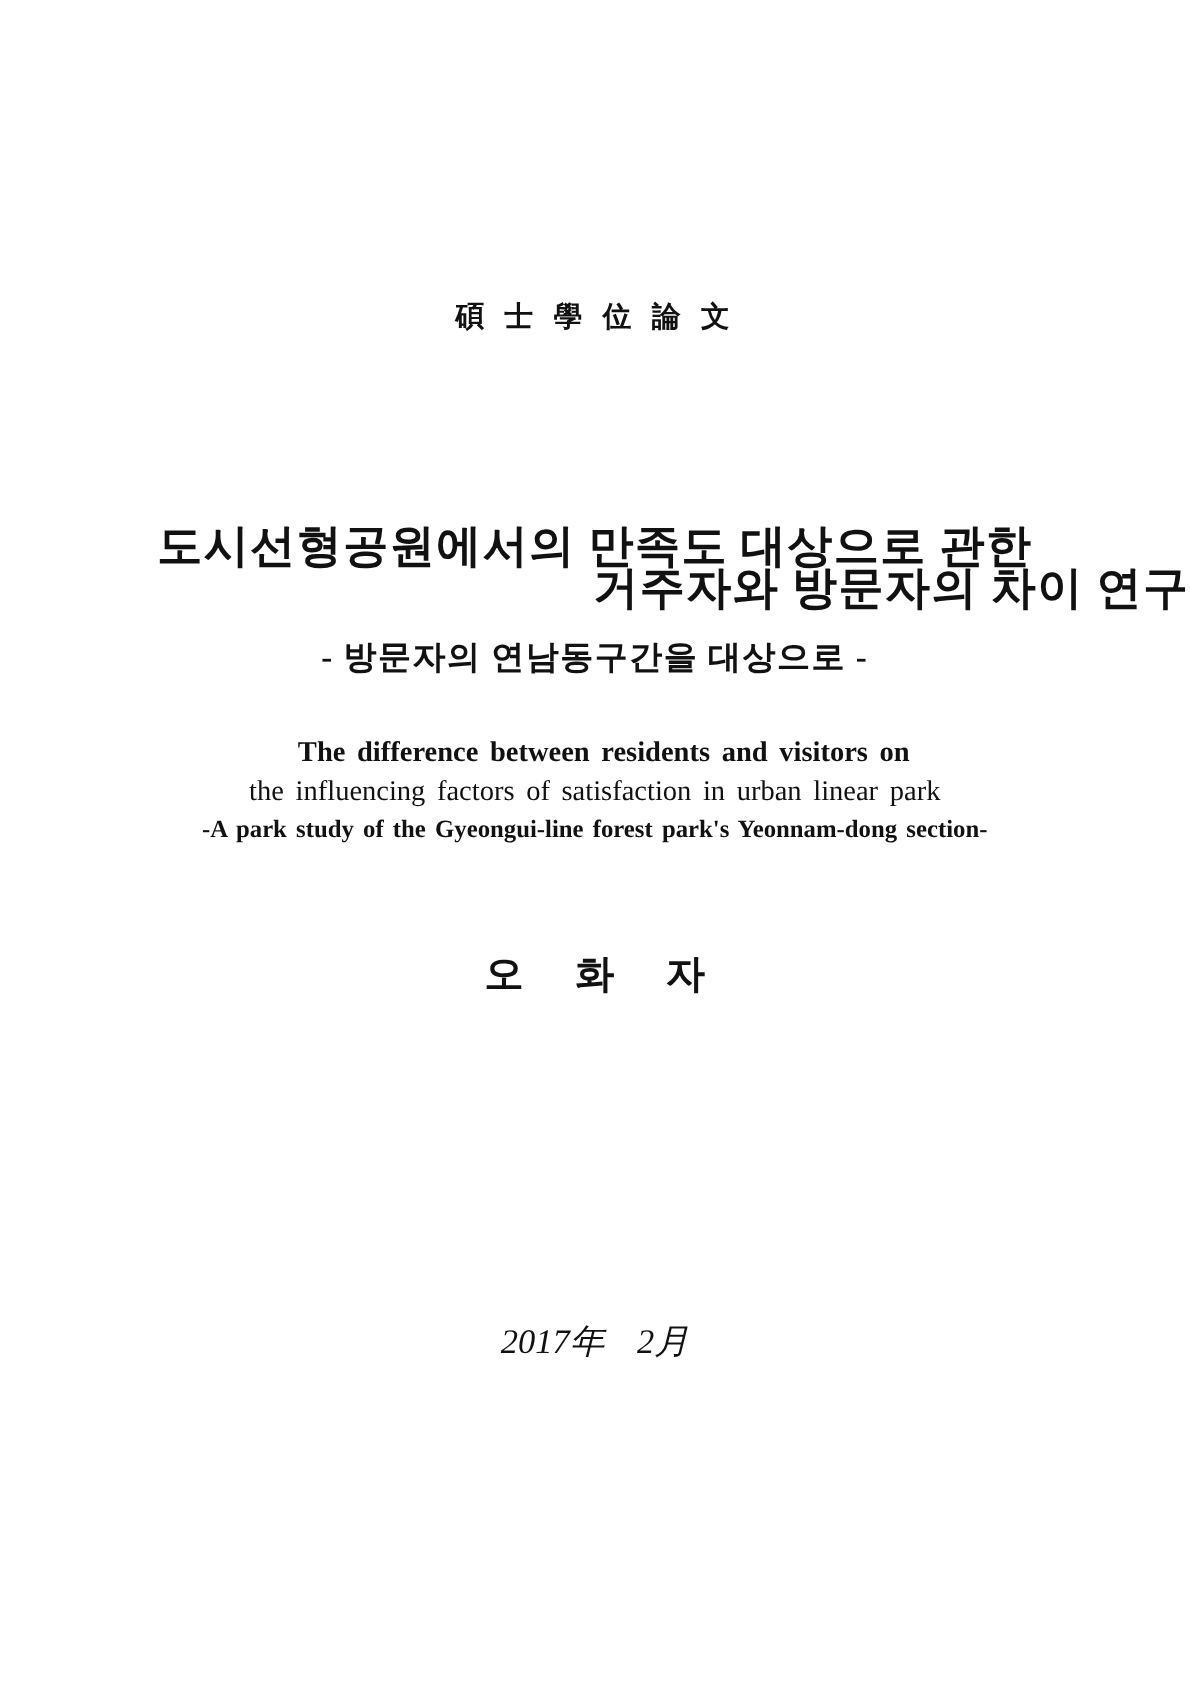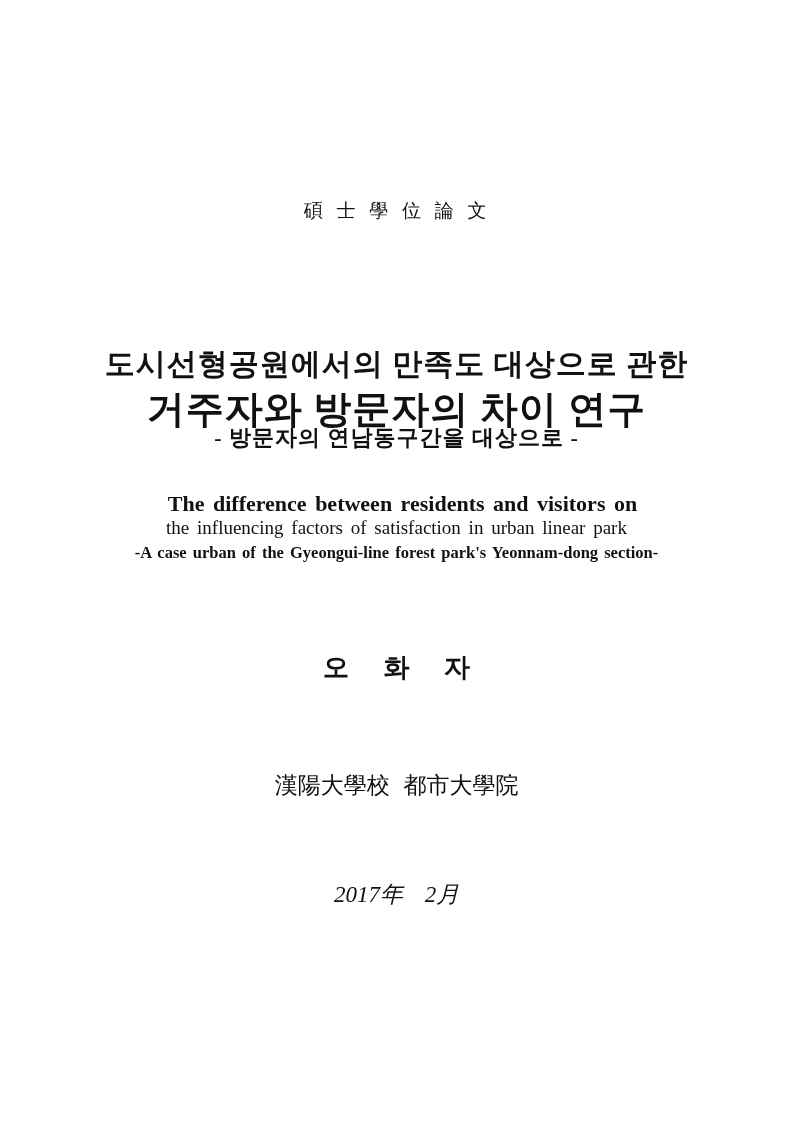--- a/index.html
+++ b/index.html
@@ -23,61 +23,62 @@
     right: 0;
     text-align: center;
     white-space: pre;
     color: #111111;
   }
   .thesis-type {
     top: 198px;
     font-size: 19px;
     letter-spacing: 3px;
     word-spacing: 3px;
-    font-weight: 400;
+    font-weight: 700;
   }
   .k-title-1 {
     top: 344px;
     font-size: 30px;
     font-weight: 700;
     letter-spacing: 1px;
   }
   .k-title-2 {
-    top: 384px;
-    font-size: 38px;
+    top: 372px;
+    font-size: 30px;
     font-weight: 700;
     letter-spacing: 1px;
+    text-align: right;
   }
   .k-subtitle {
     top: 423px;
     font-size: 22px;
     font-weight: 700;
     letter-spacing: 1px;
   }
   .e-title-1 {
     top: 491px;
-    font-size: 22px;
+    font-size: 19px;
     font-weight: 700;
     word-spacing: 3px;
     margin-left: 12px;
   }
   .e-title-2 {
     top: 517px;
     font-size: 19px;
     font-weight: 400;
     word-spacing: 3px;
   }
   .e-subtitle {
     top: 543px;
     font-size: 16.5px;
     font-weight: 700;
     word-spacing: 2px;
   }
   .author {
-    top: 650px;
+    top: 632px;
     font-size: 26px;
     font-weight: 700;
     word-spacing: 28px;
   }
   .institution {
     top: 770px;
     font-size: 23px;
     font-weight: 400;
     word-spacing: 8px;
   }
@@ -99,21 +100,20 @@
   <div class="line k-title-1">도시선형공원에서의 만족도 대상으로 관한</div>
 
   <div class="line k-title-2">거주자와 방문자의 차이 연구</div>
 
   <div class="line k-subtitle">- 방문자의 연남동구간을 대상으로 -</div>
 
   <div class="line e-title-1">The difference between residents and visitors on</div>
 
   <div class="line e-title-2">the influencing factors of satisfaction in urban linear park</div>
 
-  <div class="line e-subtitle">-A case urban of the Gyeongui-line forest park's Yeonnam-dong section-</div>
+  <div class="line e-subtitle">-A park study of the Gyeongui-line forest park's Yeonnam-dong section-</div>
 
   <div class="line author">오 화 자</div>
 
-  <div class="line institution">漢陽大學校 都市大學院</div>
 
   <div class="line pub-date">2017年 2月</div>
 
 </div>
 
 </body></html>

